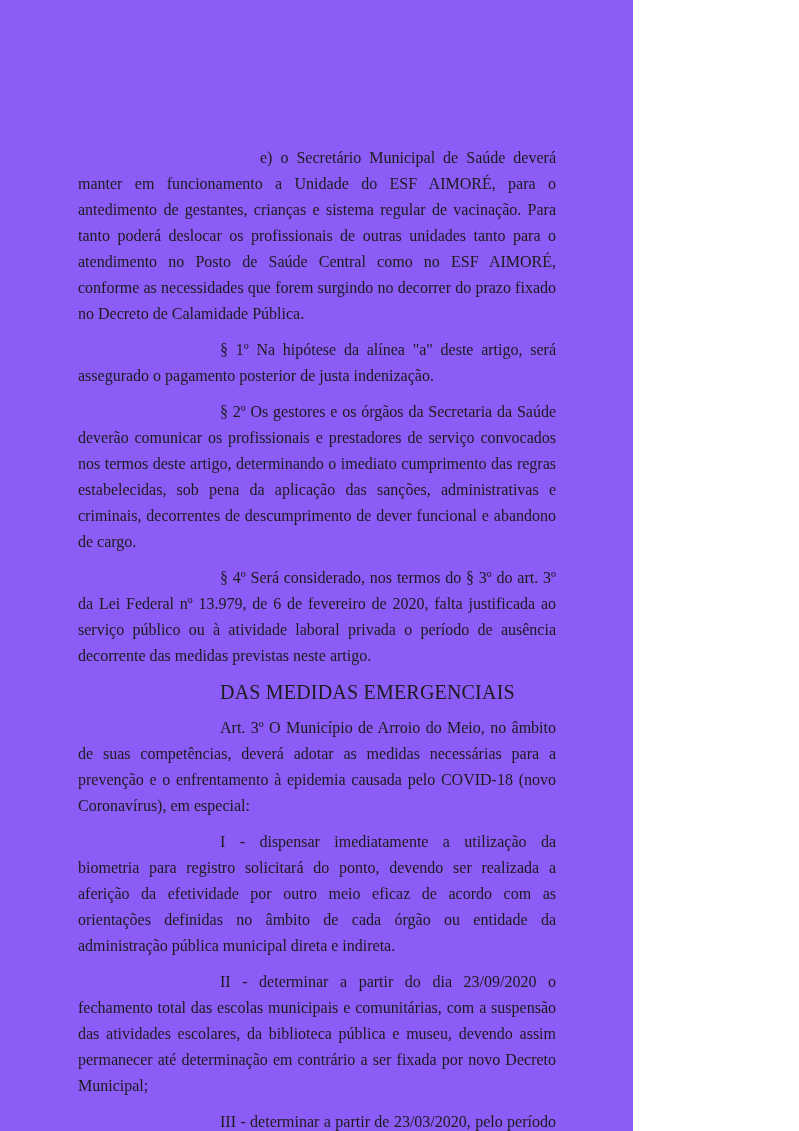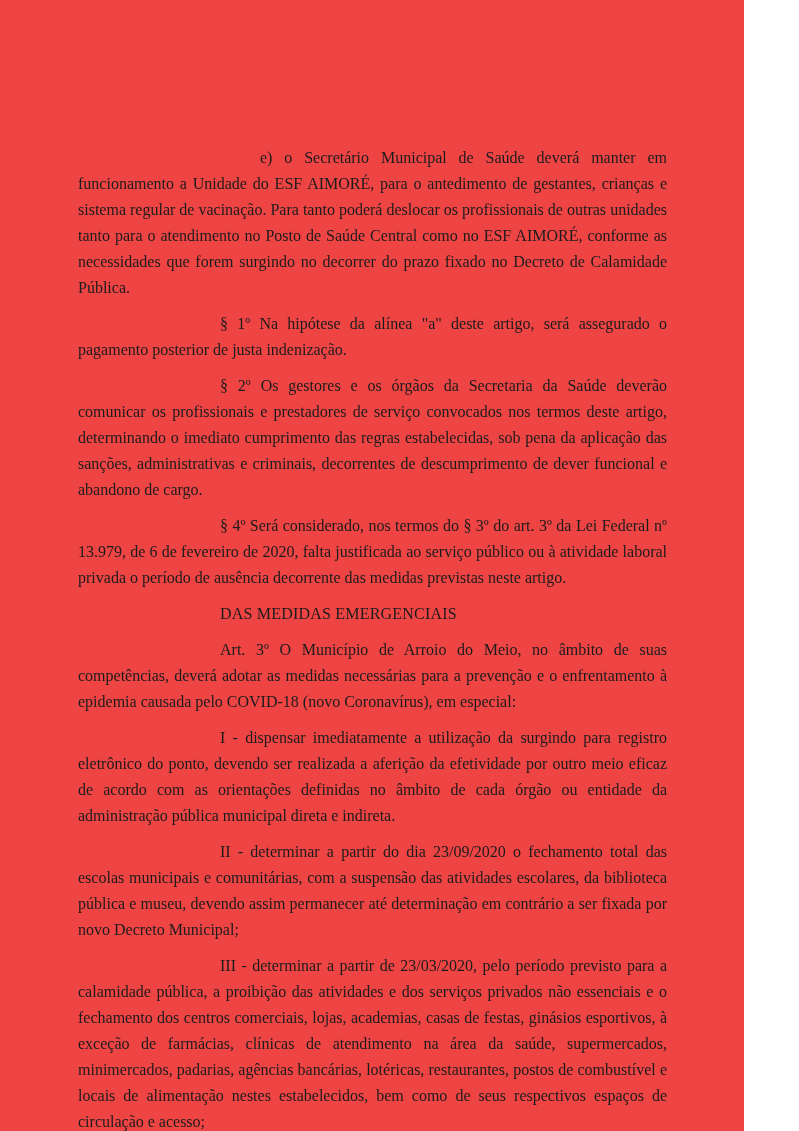--- a/index.html
+++ b/index.html
@@ -3,45 +3,45 @@
 <meta charset="utf-8">
 <title>Decreto Municipal — página</title>
 <style>
   html, body {
     margin: 0;
     padding: 0;
     background: #ffffff;
   }
   .page {
     position: relative;
-    width: 744px;
+    width: 633px;
     height: 1131px;
     margin: 0;
-    background: #ef4444;
+    background: #8b5cf6;
     overflow: hidden;
     font-family: "Liberation Serif", "DejaVu Serif", serif;
     color: #1c1c1c;
   }
   .content {
     padding: 145px 77px 0 78px; 
     font-size: 16px;
     line-height: 26px;
     text-align: justify;
   }
   .para {
     margin: 0 0 10px 0;
     text-indent: 142px; 
   }
   .para.alinea {
     text-indent: 182px; 
   }
   .heading {
     margin: 2px 0 10px 0;
     padding-left: 142px;
-    font-size: 16px;
+    font-size: 20px;
     font-weight: normal;
     line-height: 26px;
     text-align: left;
     letter-spacing: 0.2px;
   }
 </style>
 </head>
 <body>
 
 <div class="page">
@@ -53,20 +53,20 @@
 
     <p class="para">§ 2º Os gestores e os órgãos da Secretaria da Saúde deverão comunicar os profissionais e prestadores de serviço convocados nos termos deste artigo, determinando o imediato cumprimento das regras estabelecidas, sob pena da aplicação das sanções, administrativas e criminais, decorrentes de descumprimento de dever funcional e abandono de cargo.</p>
 
 
     <p class="para">§ 4º Será considerado, nos termos do § 3º do art. 3º da Lei Federal nº 13.979, de 6 de fevereiro de 2020, falta justificada ao serviço público ou à atividade laboral privada o período de ausência decorrente das medidas previstas neste artigo.</p>
 
     <h2 class="heading">DAS MEDIDAS EMERGENCIAIS</h2>
 
     <p class="para">Art. 3º O Município de Arroio do Meio, no âmbito de suas competências, deverá adotar as medidas necessárias para a prevenção e o enfrentamento à epidemia causada pelo COVID-18 (novo Coronavírus), em especial:</p>
 
-    <p class="para">I - dispensar imediatamente a utilização da surgindo para registro eletrônico do ponto, devendo ser realizada a aferição da efetividade por outro meio eficaz de acordo com as orientações definidas no âmbito de cada órgão ou entidade da administração pública municipal direta e indireta.</p>
+    <p class="para">I - dispensar imediatamente a utilização da biometria para registro solicitará do ponto, devendo ser realizada a aferição da efetividade por outro meio eficaz de acordo com as orientações definidas no âmbito de cada órgão ou entidade da administração pública municipal direta e indireta.</p>
 
     <p class="para">II - determinar a partir do dia 23/09/2020 o fechamento total das escolas municipais e comunitárias, com a suspensão das atividades escolares, da biblioteca pública e museu, devendo assim permanecer até determinação em contrário a ser fixada por novo Decreto Municipal;</p>
 
     <p class="para">III - determinar a partir de 23/03/2020, pelo período previsto para a calamidade pública, a proibição das atividades e dos serviços privados não essenciais e o fechamento dos centros comerciais, lojas, academias, casas de festas, ginásios esportivos, à exceção de farmácias, clínicas de atendimento na área da saúde, supermercados, minimercados, padarias, agências bancárias, lotéricas, restaurantes, postos de combustível e locais de alimentação nestes estabelecidos, bem como de seus respectivos espaços de circulação e acesso;</p>
 
   </div>
 </div>
 
 </body></html>

